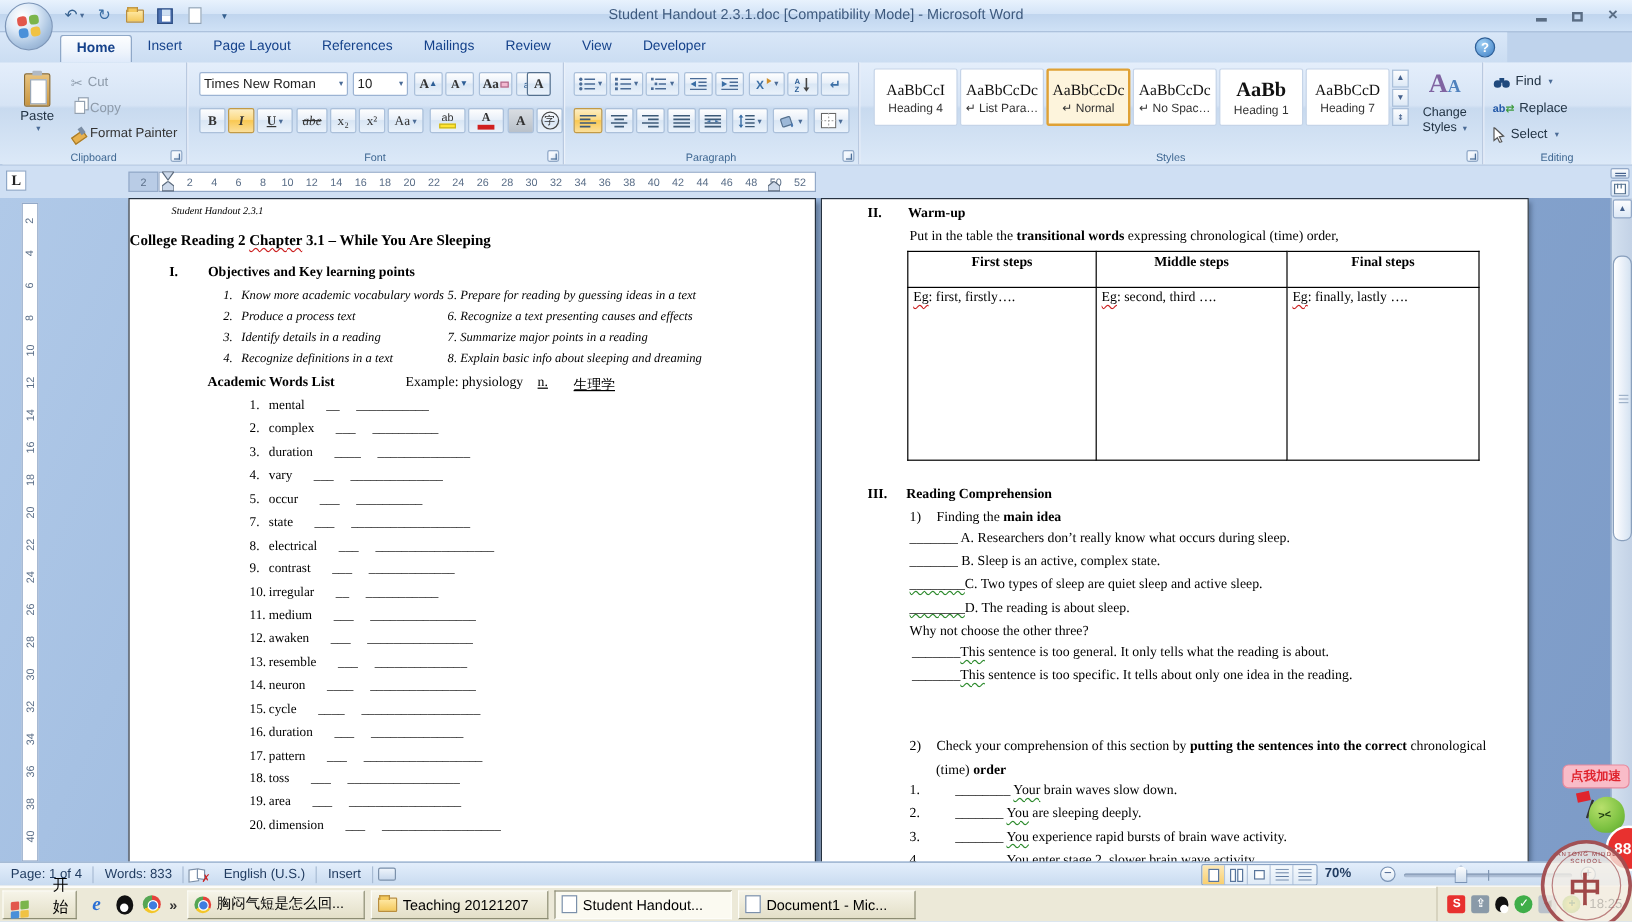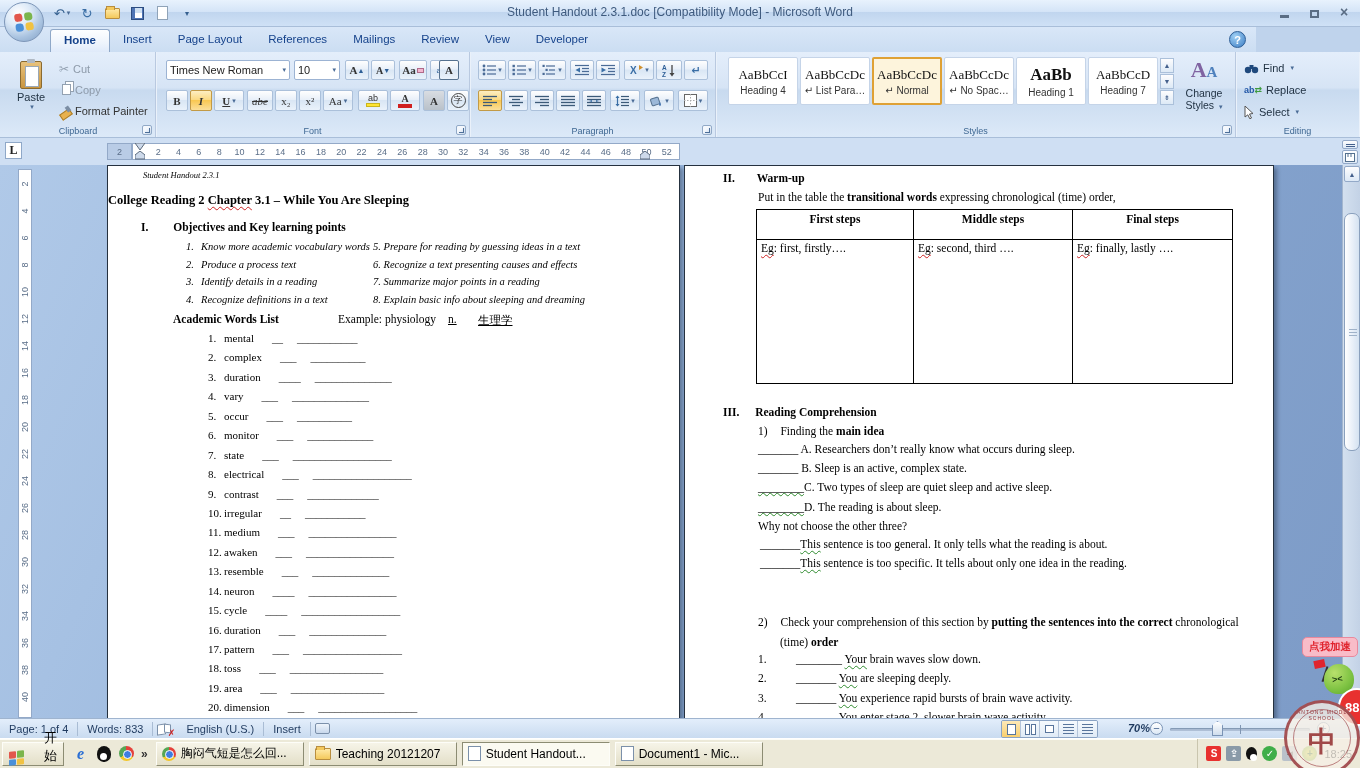--- a/index.html
+++ b/index.html
@@ -176,21 +176,21 @@
   .bookic:after { content:"✗"; position:absolute; right:-2px; bottom:-3px; color:#cc2222; font-size:9px; font-weight:bold; }
   .bookic .p2 { position:absolute; left:7px; top:1px; width:7px; height:9px; background:#fff; border:1px solid #7b90aa; transform:skewY(8deg); }
   .macroic { width:15px; height:11px; background:linear-gradient(#eef4fb,#c8d8ec); border:1px solid #7b90aa; border-radius:2px; margin-left:4px; }
   #viewbtns { position:absolute; right:262px; top:1px; display:flex; border:1px solid #8aa3c4; border-radius:2px; overflow:hidden; }
   .vb { width:19px; height:16px; display:flex; align-items:center; justify-content:center; background:linear-gradient(#f6fafd,#dfeaf6); border-right:1px solid #b3c4da; }
   .vb:last-child { border-right:none; }
   .vb.on { background:linear-gradient(#fde9b8,#f9cf6e); }
   .vb i { display:block; width:9px; height:11px; background:#fff; border:1px solid #58759c; }
   .vb.two i { width:5px; box-shadow:6px 0 0 -1px #fff,6px 0 0 0 #58759c; margin-right:6px; }
   .vb.lines i { border:none; background:linear-gradient(#58759c 1px,transparent 1px); background-size:100% 3px; height:10px; width:11px; }
-  #zoomlbl { position:absolute; right:210px; top:3px; font-weight:bold; color:#1f3a5f;font-style:italic; }
+  #zoomlbl { position:absolute; right:234px; top:3px; font-weight:bold; color:#1f3a5f; }
   #zoomctl { position:absolute; right:30px; top:2px; width:180px; height:15px; }
   .zbtn { position:absolute; top:1px; width:13px; height:13px; border:1px solid #7a93b5; border-radius:50%;
     background:linear-gradient(#fff,#dce8f5); color:#44608c; font-size:11px; line-height:10px; text-align:center; }
   #ztrack { position:absolute; left:20px; right:20px; top:7px; height:3px; background:#aebfd6; border-radius:2px; box-shadow:inset 0 1px 1px #8096b2; }
   #ztick { position:absolute; left:50%; top:4px; width:1px; height:9px; background:#8096b2; }
   #zthumb { position:absolute; left:62px; top:0; width:11px; height:15px; background:linear-gradient(#fefefe,#cfdded);
     border:1px solid #7a93b5; clip-path:polygon(0 30%,50% 0,100% 30%,100% 100%,0 100%); }
 
   
   #taskbar { position:absolute; left:0; top:738px; width:1360px; height:30px; background:#ece9d8;
@@ -790,23 +790,20 @@
           <div class="wrow">
           <span class="wn">3.</span><span class="ww">duration</span><span class="wb1">____</span><span class="wb2">______________</span>
         </div>
           <div class="wrow">
           <span class="wn">4.</span><span class="ww">vary</span><span class="wb1">___</span><span class="wb2">______________</span>
         </div>
           <div class="wrow">
           <span class="wn">5.</span><span class="ww">occur</span><span class="wb1">___</span><span class="wb2">__________</span>
         </div>
           <div class="wrow">
-          <span class="wn">6.</span><span class="ww">monitor</span><span class="wb1">___</span><span class="wb2">____________</span>
-        </div>
-          <div class="wrow">
           <span class="wn">7.</span><span class="ww">state</span><span class="wb1">___</span><span class="wb2">__________________</span>
         </div>
           <div class="wrow">
           <span class="wn">8.</span><span class="ww">electrical</span><span class="wb1">___</span><span class="wb2">__________________</span>
         </div>
           <div class="wrow">
           <span class="wn">9.</span><span class="ww">contrast</span><span class="wb1">___</span><span class="wb2">_____________</span>
         </div>
           <div class="wrow">
           <span class="wn">10.</span><span class="ww">irregular</span><span class="wb1">__</span><span class="wb2">___________</span>

